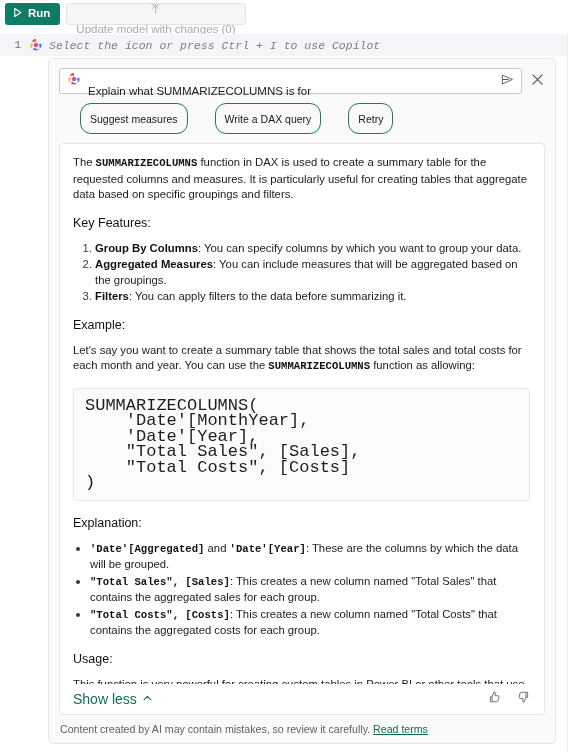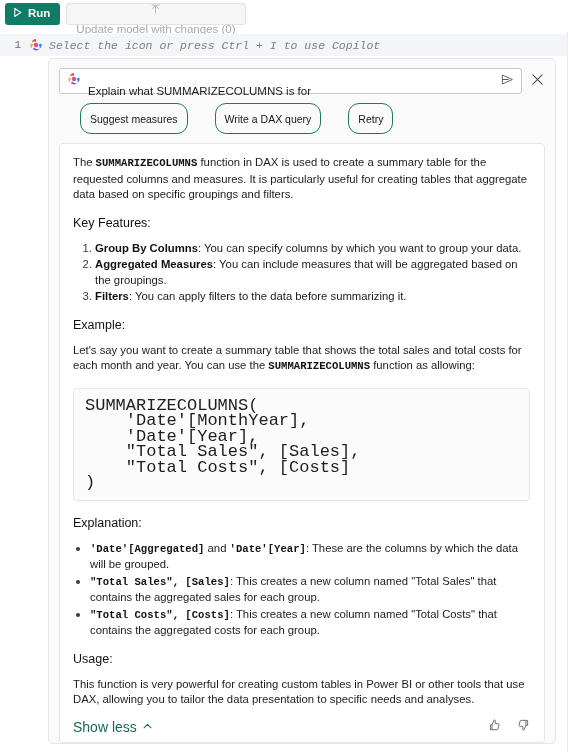--- a/index.html
+++ b/index.html
@@ -312,15 +312,19 @@
           </span>
           <span class="fb-ico">
             <svg width="15" height="15" viewBox="0 0 16 16">
                 <path d="M10.6 7.8 L8.6 12.6 C8.4 13.2 7.4 13.1 7.3 12.4 L7.3 8.9 L4.4 8.9 C3.6 8.9 3.1 8.2 3.3 7.5 L4.3 3.5 C4.4 2.9 4.9 2.5 5.5 2.5 L10.6 2.5 Z M10.6 7.8 L12.4 7.8 L12.4 2.5 L10.6 2.5" fill="none" stroke="#616161" stroke-width="0.95" stroke-linejoin="round"></path>
               </svg>
           </span>
         </div>
       </div>
     </div>
 
+    <div class="disclaimer">
+      <span>Content created by AI may contain mistakes, so review it carefully.</span>
+      <a href="#">Read terms</a>
+    </div>
 
   </div>
 </div>
 
 </body></html>

